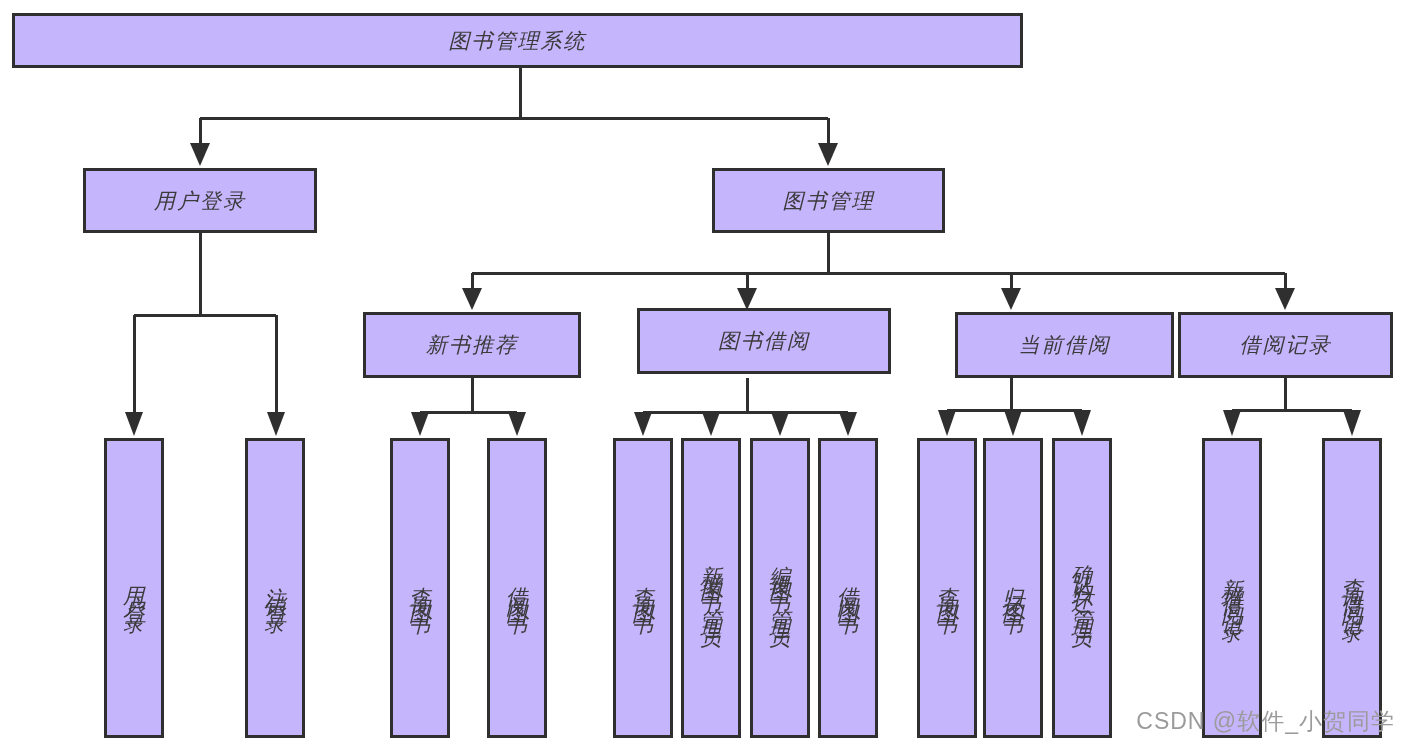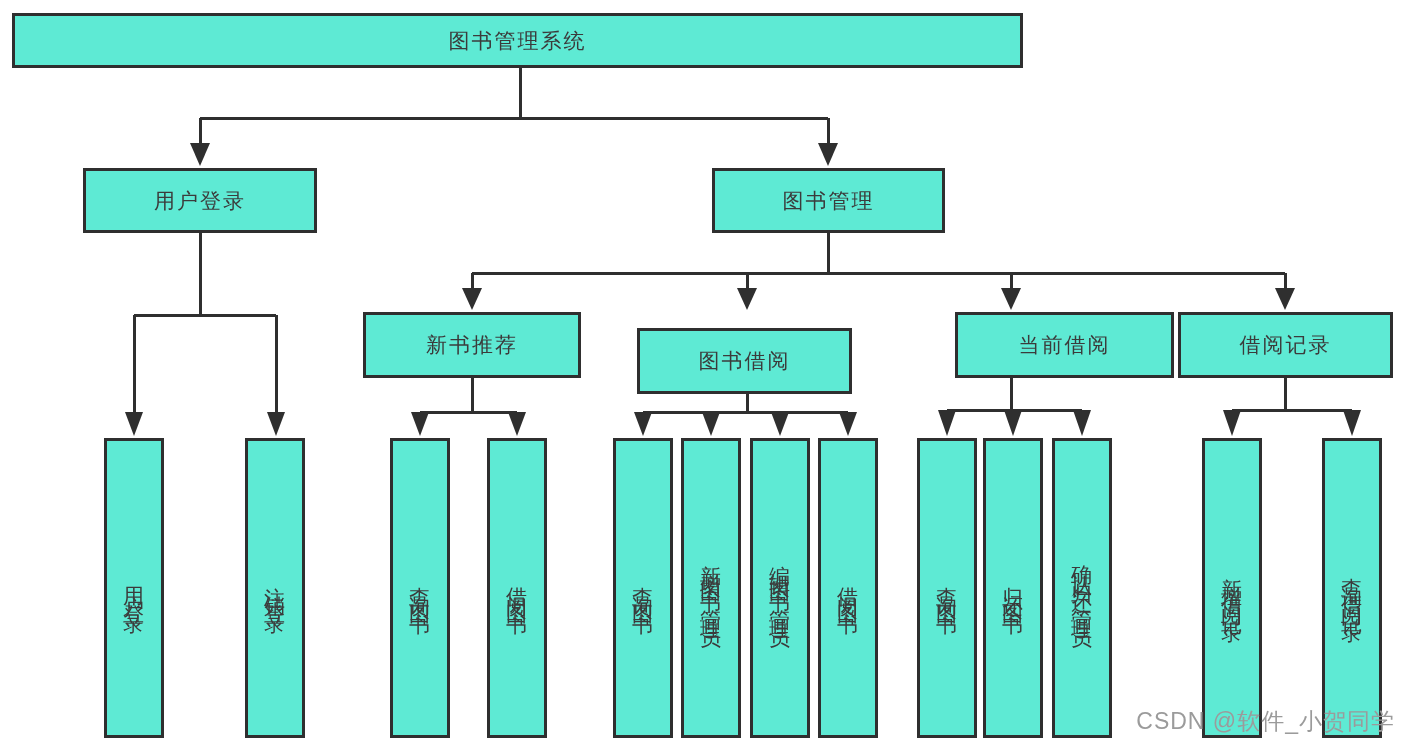--- a/index.html
+++ b/index.html
@@ -20,29 +20,30 @@
     left: 0;
     top: 0;
     width: 1405px;
     height: 747px;
     pointer-events: none;
   }
   .box {
     position: absolute;
     box-sizing: border-box;
     border: 3px solid var(--line, #2f2f2f);
-    background: #5eead4;
+    background: #c4b5fd;
     display: flex;
     align-items: center;
     justify-content: center;
     color: var(--text, #3b3b3b);
     font-size: 21px;
     letter-spacing: 2px;
     text-align: center;
     line-height: 1.2;
+    font-style: italic;
   }
   .vert {
     writing-mode: vertical-rl;
     text-orientation: mixed;
     letter-spacing: 9px;
     font-size: 21px;
     line-height: 1;
   }
   .watermark {
     position: absolute;
@@ -93,21 +94,21 @@
       <polygon points="1343,410 1361,410 1352,436"></polygon>
     </g>
   </svg>
 
   <div class="box" style="left:12px; top:13px; width:1011px; height:55px;">图书管理系统</div>
 
   <div class="box" style="left:83px; top:168px; width:234px; height:65px;">用户登录</div>
   <div class="box" style="left:363px; top:312px; width:218px; height:66px;">新书推荐</div>
 
   <div class="box" style="left:712px; top:168px; width:233px; height:65px;">图书管理</div>
-  <div class="box" style="left:637px; top:328px; width:215px; height:66px;">图书借阅</div>
+  <div class="box" style="left:637px; top:308px; width:254px; height:66px;">图书借阅</div>
   <div class="box" style="left:955px; top:312px; width:219px; height:66px;">当前借阅</div>
   <div class="box" style="left:1178px; top:312px; width:215px; height:66px;">借阅记录</div>
 
   <div class="box vert" style="left:104px; top:438px; width:60px; height:300px;">用户登录</div>
   <div class="box vert" style="left:245px; top:438px; width:60px; height:300px;">注销登录</div>
 
   <div class="box vert" style="left:390px; top:438px; width:60px; height:300px;">查询图书</div>
   <div class="box vert" style="left:487px; top:438px; width:60px; height:300px;">借阅图书</div>
 
   <div class="box vert" style="left:613px; top:438px; width:60px; height:300px;">查询图书</div>

